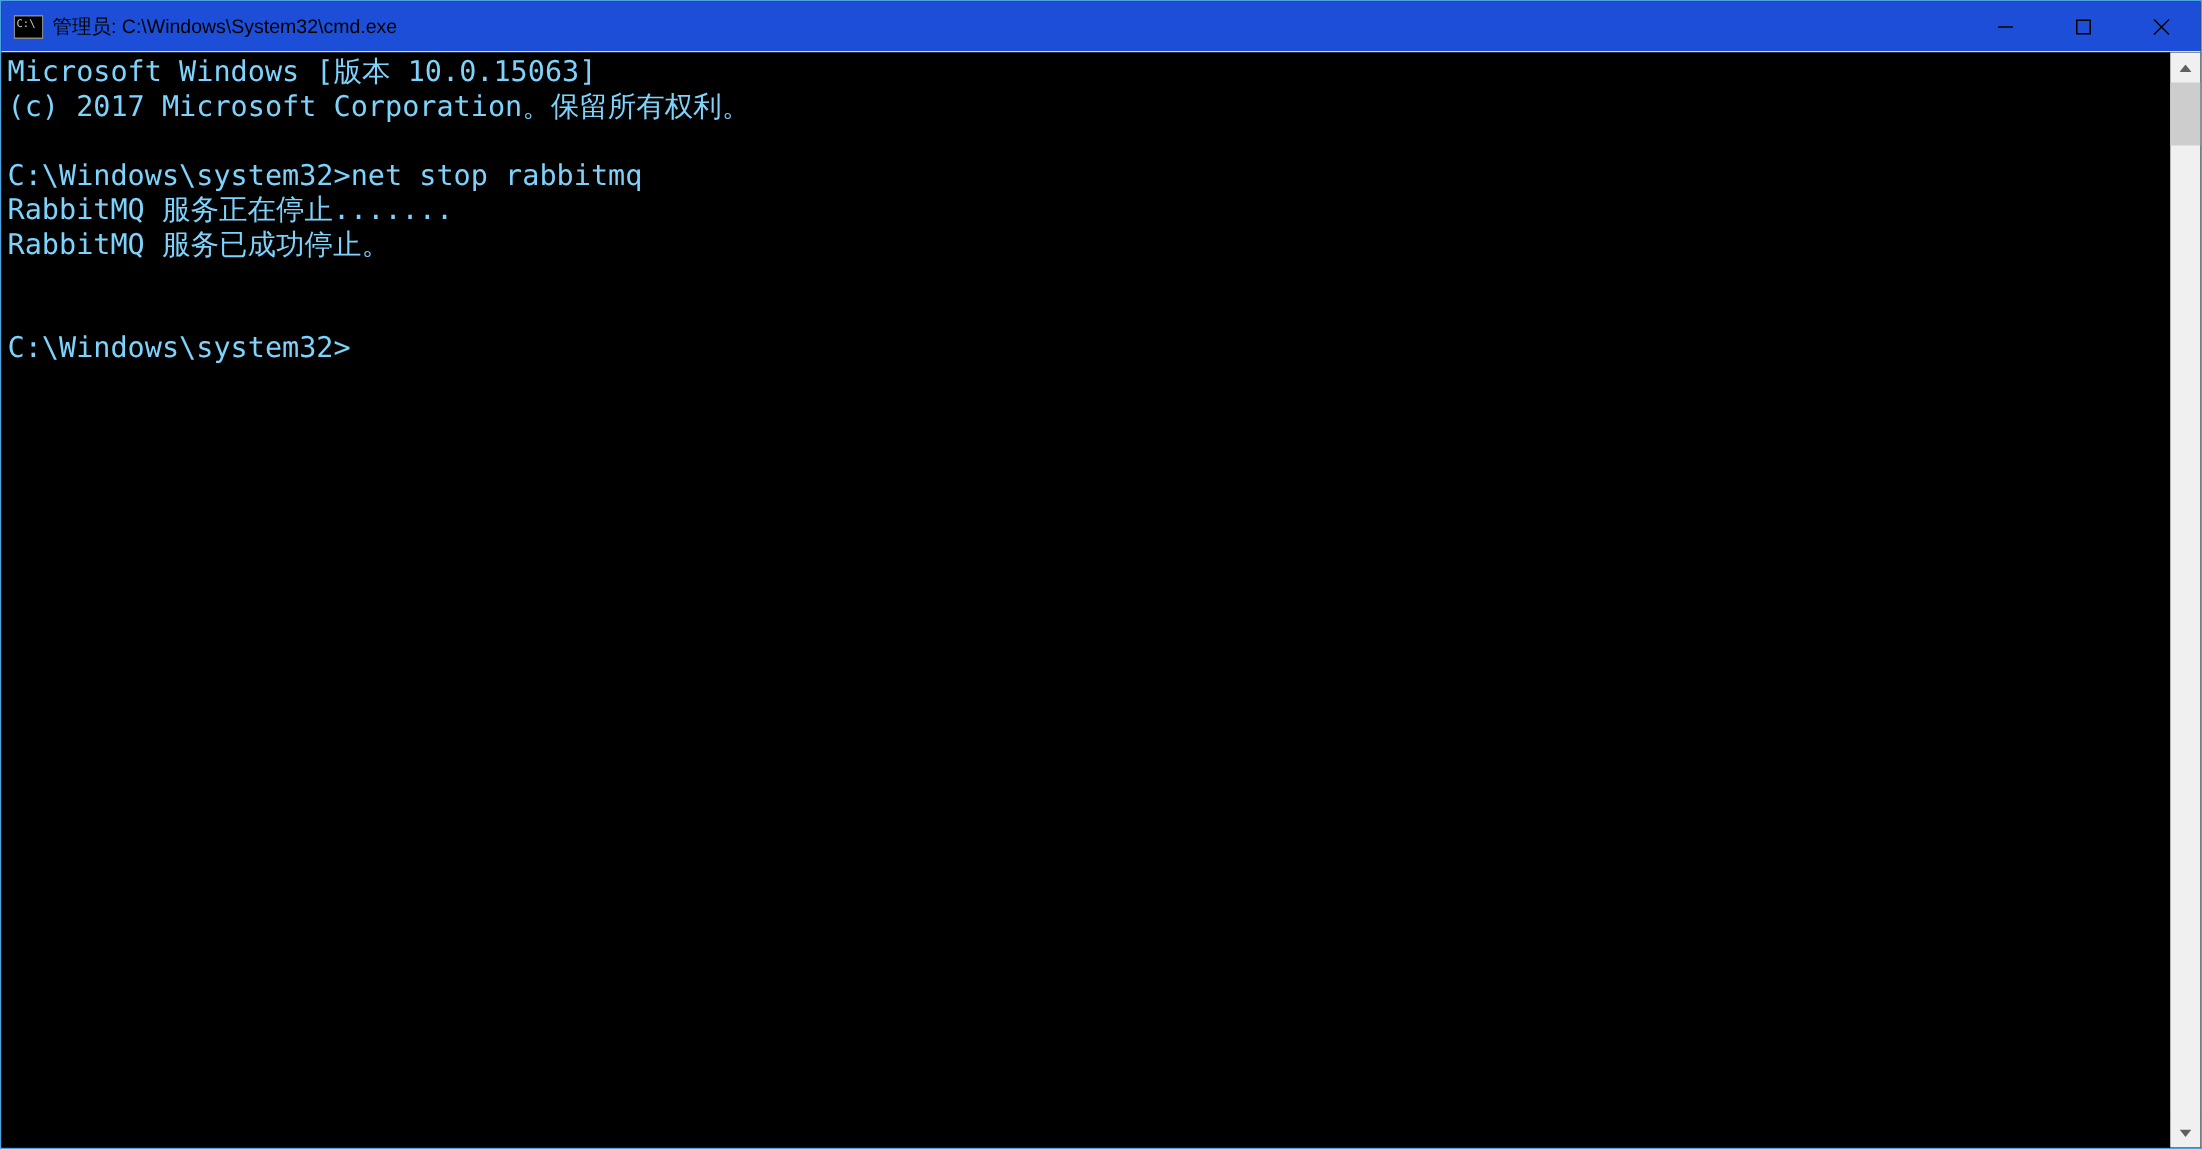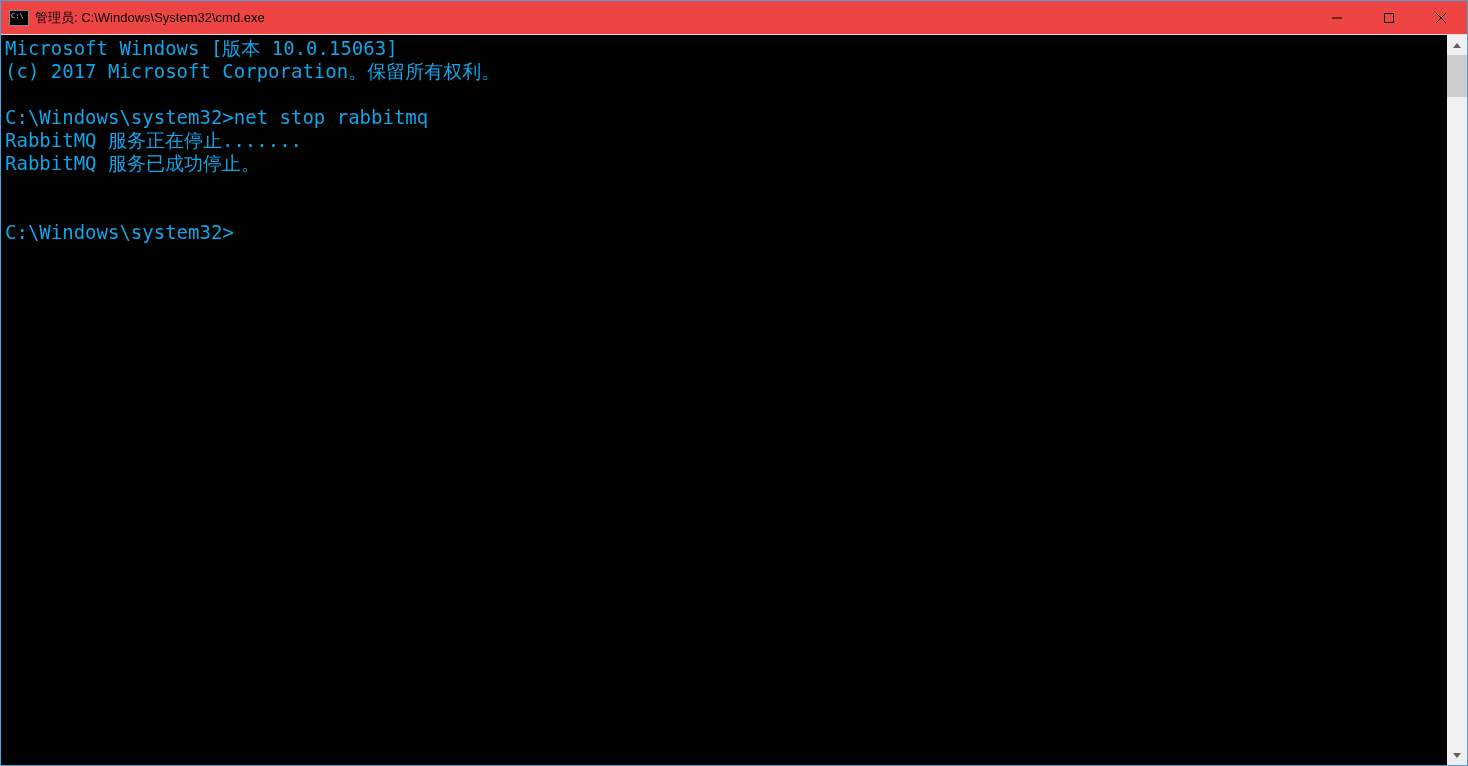--- a/index.html
+++ b/index.html
@@ -17,21 +17,21 @@
     .window {
       width: 1468px;
       height: 766px;
       border: 1px solid #4aa3df;
       display: flex;
       flex-direction: column;
       background: #000;
     }
     .titlebar {
       height: 34px;
-      background: #ef4444;
+      background: #1d4ed8;
       display: flex;
       align-items: center;
       border-bottom: 1px solid #ddd;
       flex-shrink: 0;
     }
     .titlebar-icon {
       width: 20px;
       height: 16px;
       margin-left: 8px;
       margin-right: 6px;
@@ -76,21 +76,21 @@
     }
     .content-area {
       flex: 1;
       display: flex;
       background: #000;
       overflow: hidden;
     }
     .terminal {
       flex: 1;
       background: #000;
-      color: #0ea5e9;
+      color: #7dd3fc;
       font-family: "NSimSun", "SimSun", "Consolas", monospace;
       font-size: 19px;
       line-height: 23px;
       padding: 2px 0 0 4px;
       white-space: pre;
       overflow: hidden;
     }
     .scrollbar {
       width: 20px;
       background: #f0f0f0;

